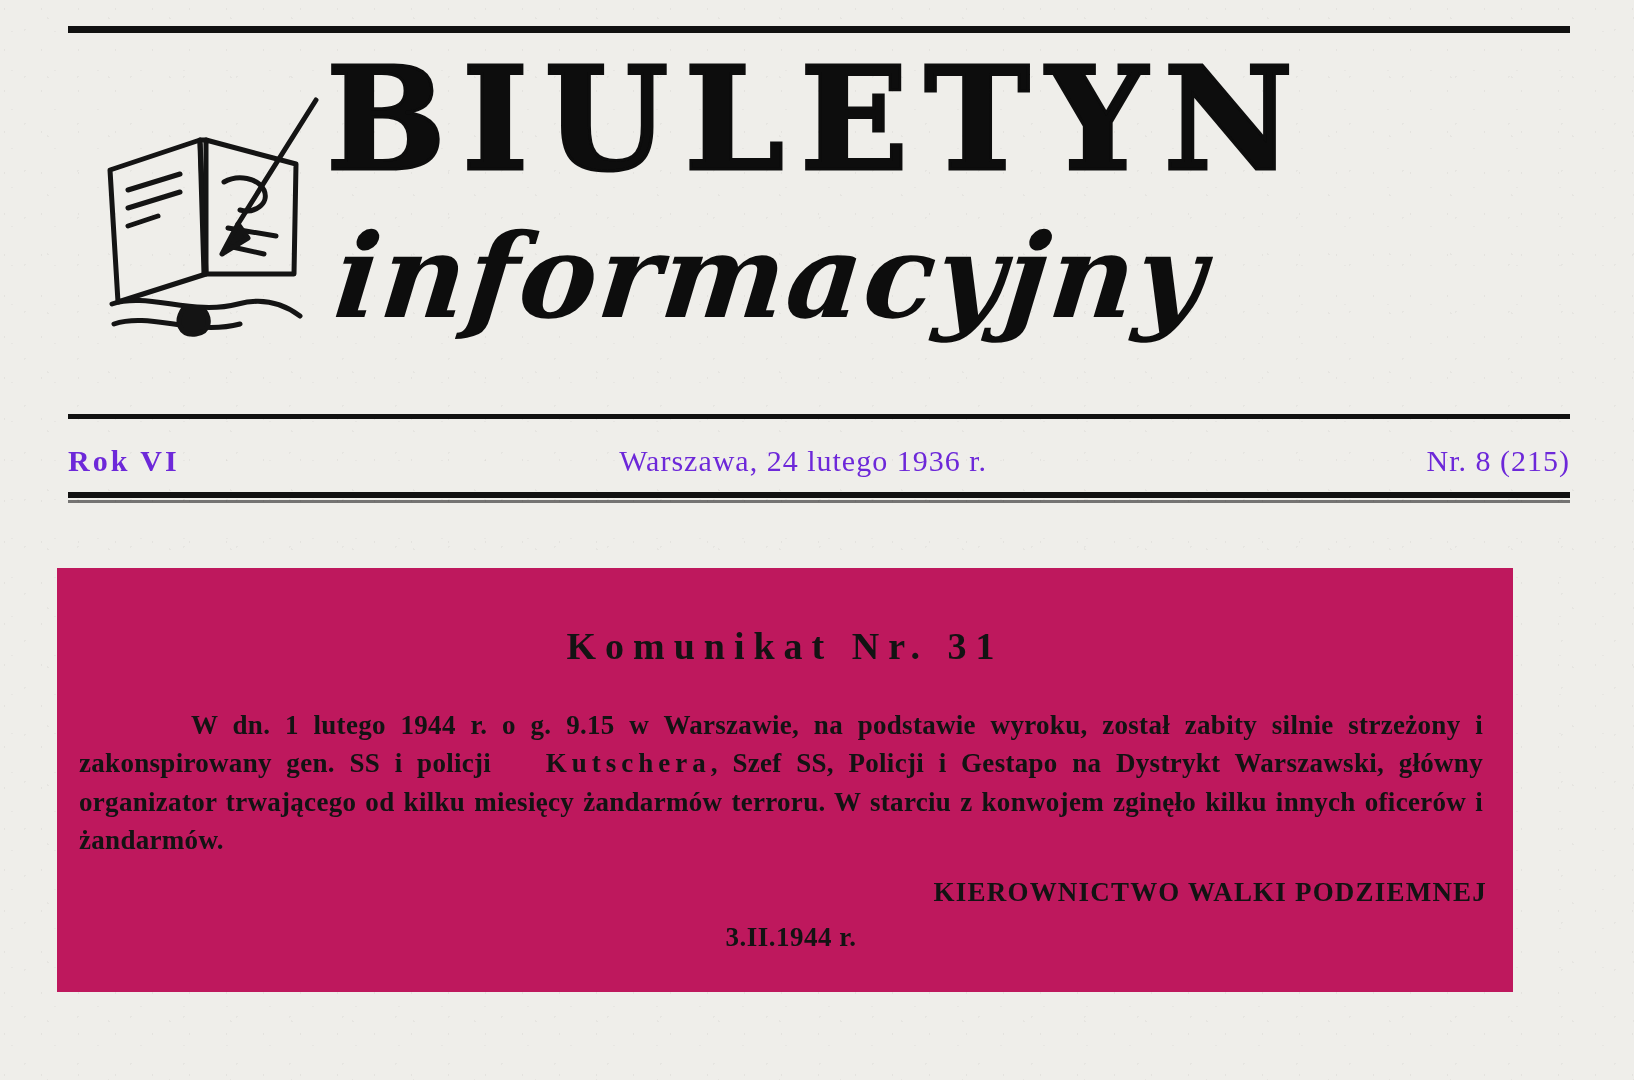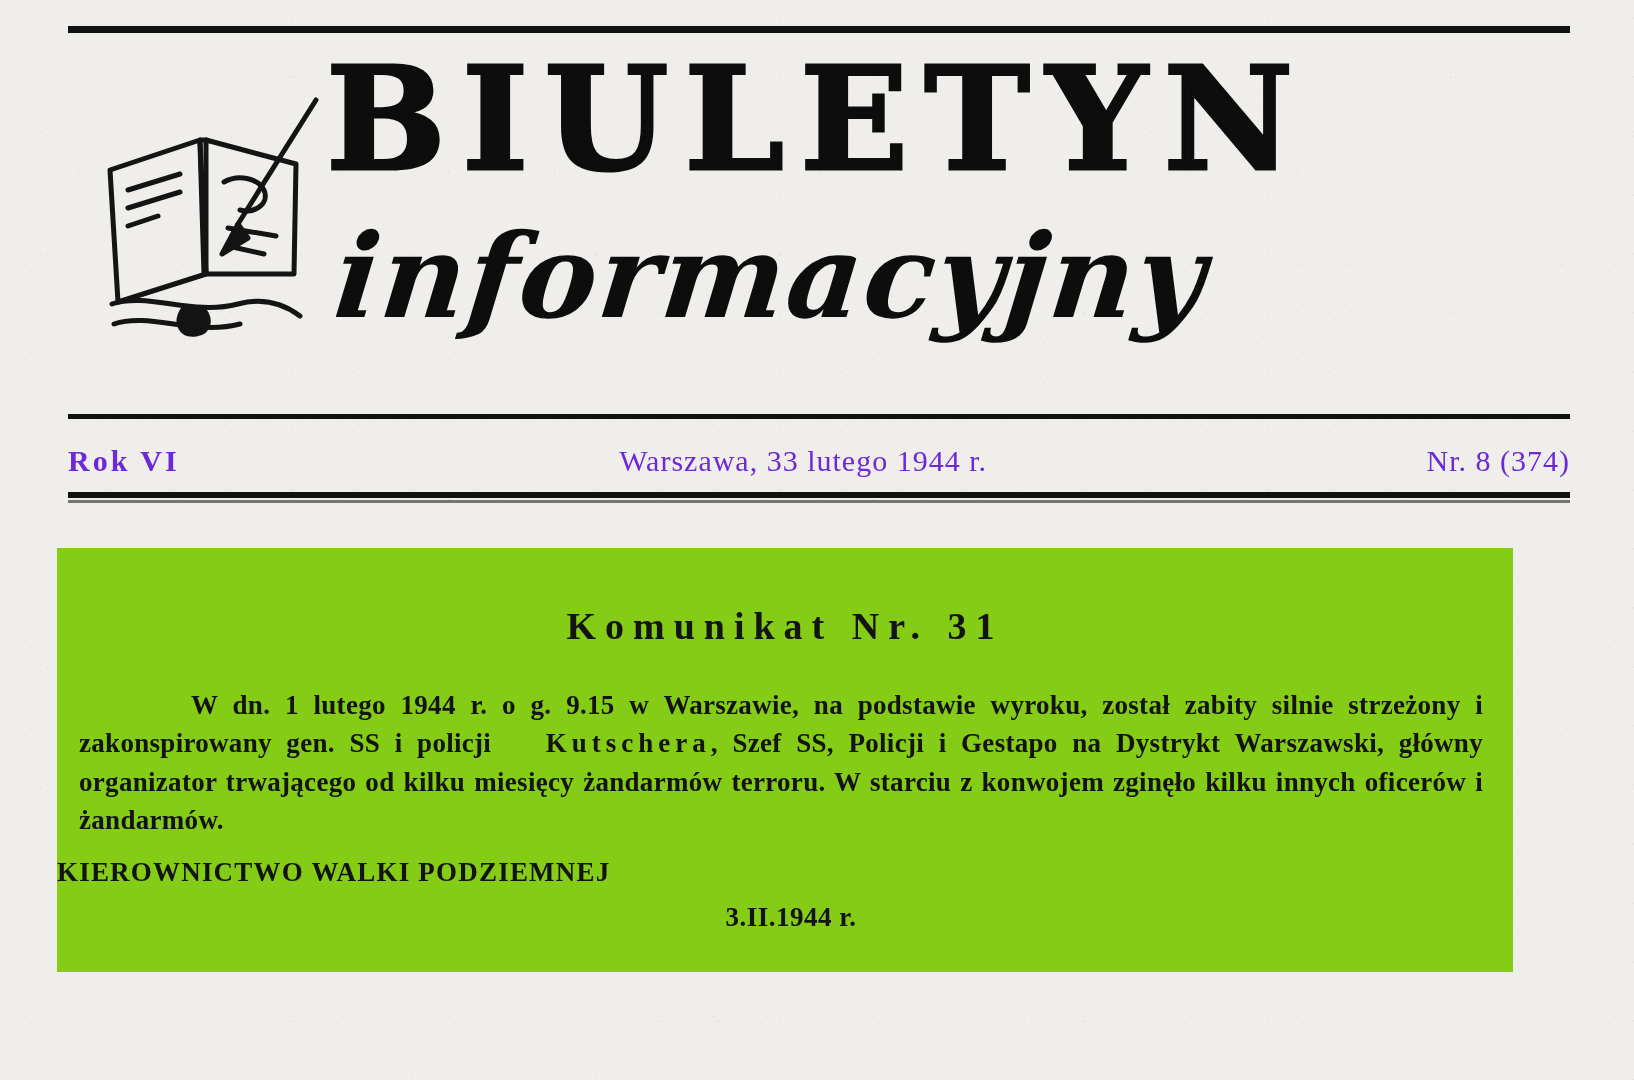--- a/index.html
+++ b/index.html
@@ -102,25 +102,25 @@
     color: #6d28d9;
     letter-spacing: 1px;
   }
   .issue-year  { font-weight: 700; letter-spacing: 3px; }
   .issue-place { font-weight: 400; letter-spacing: 1px; }
   .issue-num   { font-weight: 400; letter-spacing: 1px; }
 
   
   .communique {
     position: absolute;
-    top: 548px;
+    top: 568px;
     left: 57px;
     width: 1456px;
     height: 424px;
-    background: #84cc16;
+    background: #be185d;
     color: #131313;
     box-shadow: inset 0 0 0 0 rgba(0,0,0,0);
   }
   .communique-title {
     text-align: center;
     font-weight: 700;
     font-size: 38px;
     letter-spacing: 9px;
     margin-top: 56px;
   }
@@ -132,21 +132,21 @@
     text-align: justify;
     text-indent: 112px;
     letter-spacing: .3px;
   }
   .communique-body .spaced {
     letter-spacing: 5px;
     margin-left: 40px;
   }
   .communique-signature {
     margin: 18px 26px 0 0;
-    text-align: left;
+    text-align: right;
     font-weight: 700;
     font-size: 27px;
     letter-spacing: 1.2px;
   }
   .communique-date {
     margin: 14px 10px 0 22px;
     font-weight: 700;
     font-size: 27px;
     letter-spacing: .5px;
     text-align: center;
@@ -196,22 +196,22 @@
 
     <div class="masthead-title ink-fade">BIULETYN</div>
 
     <div class="masthead-sub ink-fade">informacyjny</div>
   </div>
 
   <div class="rule rule-mid"></div>
 
   <div class="issue-line">
     <span class="issue-year">Rok VI</span>
-    <span class="issue-place">Warszawa, 33 lutego 1944 r.</span>
-    <span class="issue-num">Nr. 8 (374)</span>
+    <span class="issue-place">Warszawa, 24 lutego 1936 r.</span>
+    <span class="issue-num">Nr. 8 (215)</span>
   </div>
 
   <div class="rule rule-bottom-a"></div>
   <div class="rule rule-bottom-b"></div>
 
   <div class="communique">
     <div class="communique-title">Komunikat Nr. 31</div>
 
     <p class="communique-body">
       <span>W dn. 1 lutego 1944 r. o g. 9.15 w Warszawie, na podstawie wyroku, został zabity silnie strzeżony i zakonspirowany gen. SS i policji </span><span class="spaced">Kutschera</span><span>, Szef SS, Policji i Gestapo na Dystrykt Warszawski, główny organizator trwającego od kilku miesięcy żandarmów terroru. W starciu z konwojem zginęło kilku innych oficerów i żandarmów.</span>

